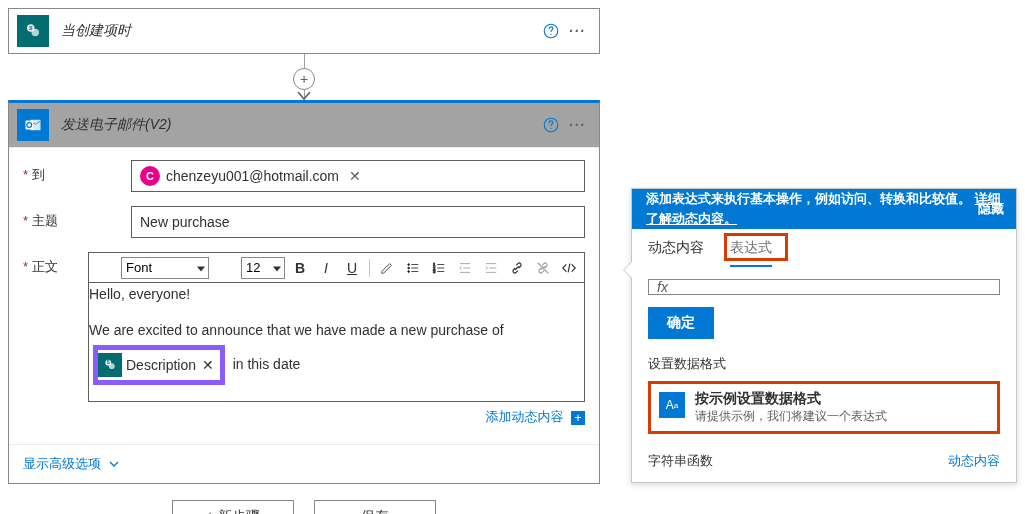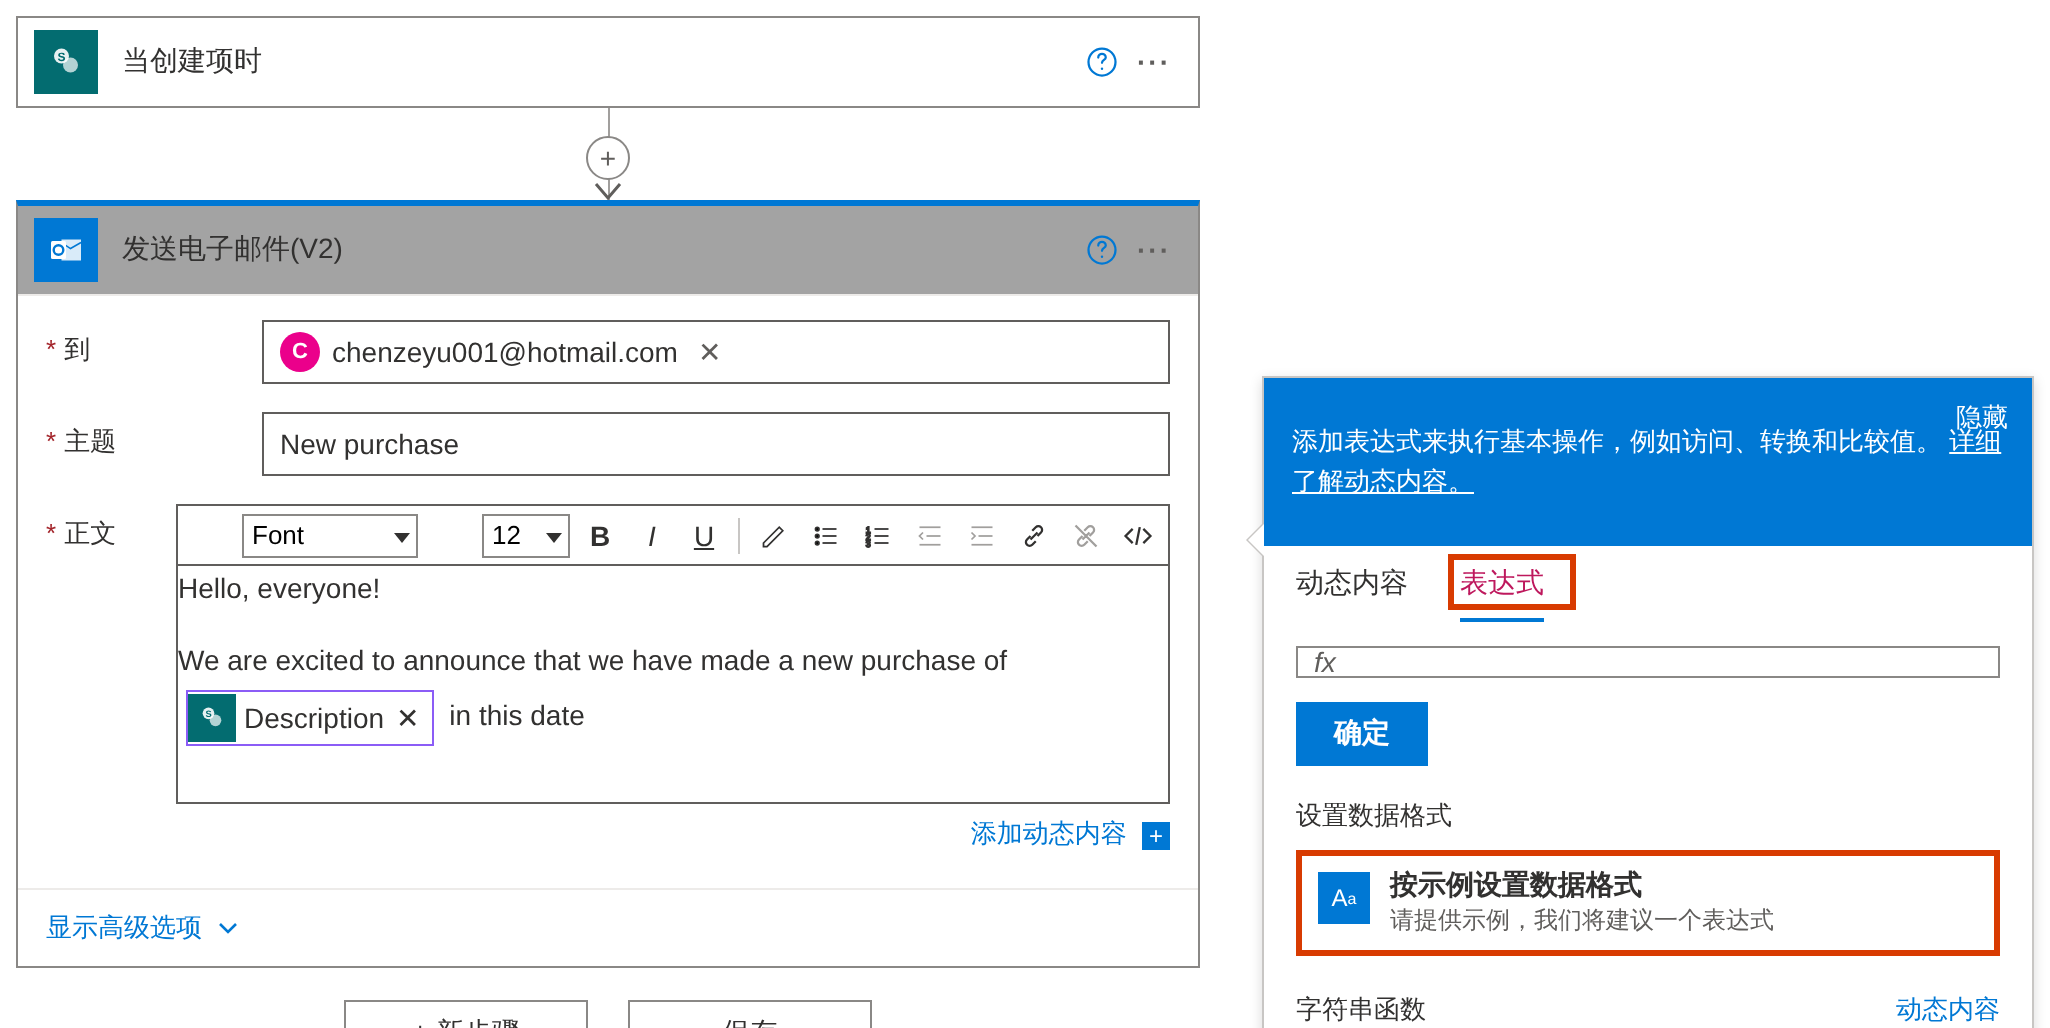--- a/index.html
+++ b/index.html
@@ -1,21 +1,21 @@
 <!DOCTYPE html>
 <html><head>
 <meta charset="utf-8">
 <style>
 :root{--blue:#0078d4;--dark-blue:#005a9e;--bg-blue:#3b6fb6;--teal:#036c70;--hotmail:#eb008b;--gray-border:#8a8886;--light-gray:#edebe9;--text:#323130;--muted:#605e5c;--red:#a4262c;--highlight-red:#d83b01;}
 *{box-sizing:border-box;font-family:"Segoe UI",sans-serif;}
 body{margin:0;background:#fff;color:var(--text);font-size:14px;}
 .canvas{position:relative;width:1025px;height:514px;overflow:hidden;}
 
 .card{width:592px;border:1px solid #8a8886;background:#fff;margin-left:8px;}
-.card-header{display:flex;align-items:center;height:44px;padding:0 8px;}
+.card-header{display:flex;align-items:center;height:44px;padding:0 8px;font-style:italic;}
 .card-icon{width:32px;height:32px;display:flex;align-items:center;justify-content:center;color:#fff;font-size:16px;flex:0 0 32px;}
 .card-title{margin-left:12px;flex:1;font-size:14px;}
 .help{width:24px;height:24px;display:flex;align-items:center;justify-content:center;color:var(--blue);}
 .ellipsis{width:28px;text-align:center;color:#605e5c;letter-spacing:1px;cursor:pointer;}
 .ellipsis::before{content:"···";font-weight:700;}
 
 .trigger{margin-top:8px;}
 .trigger .card-icon{background:var(--teal);}
 
 .connector{position:relative;width:592px;margin-left:8px;height:46px;}
@@ -38,41 +38,41 @@
 
 .editor-wrap{flex:1;}
 .toolbar{display:flex;align-items:center;height:30px;border:1px solid #605e5c;border-bottom:none;padding:0 4px;gap:4px;}
 .tb-select{height:22px;border:1px solid #8a8886;background:#fff;font-size:13px;padding:0 16px 0 4px;appearance:none;position:relative;}
 .tb-wrap{position:relative;display:inline-block;margin-left:28px;}
 .tb-wrap::after{content:"";position:absolute;right:4px;top:50%;transform:translateY(-30%);border-left:4px solid transparent;border-right:4px solid transparent;border-top:5px solid #323130;pointer-events:none;}
 .tb-btn{width:22px;height:22px;display:flex;align-items:center;justify-content:center;font-size:14px;cursor:pointer;color:#323130;}
 .tb-btn.dis{color:#a19f9d;cursor:default;}
 .tb-sep{width:1px;height:18px;background:#c8c6c4;margin:0 2px;}
 .editor{border:1px solid #605e5c;font-size:14px;line-height:22px;color:#323130;min-height:120px;}
-.token{display:inline-flex;align-items:center;background:#fff;border:1px solid #8b5cf6;height:28px;padding-right:6px;margin:0 4px;vertical-align:middle;}
+.token{display:inline-flex;align-items:center;background:#fff;border:5px solid #8b5cf6;height:40px;padding-right:6px;margin:0 4px;vertical-align:middle;}
 .token-icon{width:24px;height:24px;background:var(--teal);color:#fff;display:flex;align-items:center;justify-content:center;margin-right:4px;}
 .token-icon svg{width:14px;height:14px;}
 .token-x{margin-left:6px;font-size:14px;color:#323130;}
 .add-dyn{text-align:right;margin-top:6px;color:var(--blue);font-size:13px;}
 .add-dyn .plus-sq{display:inline-flex;width:14px;height:14px;background:var(--blue);color:#fff;align-items:center;justify-content:center;font-size:12px;margin-left:4px;vertical-align:middle;}
 .show-adv{padding:10px 14px;border-top:1px solid #edebe9;}
 .show-adv a{color:var(--blue);font-size:13px;text-decoration:none;}
 .chev{display:inline-block;margin-left:4px;}
 
 .bottom-actions{position:absolute;left:8px;top:468px;width:592px;display:flex;justify-content:center;gap:20px;}
 .btn-outline{min-width:122px;height:34px;border:1px solid #8a8886;background:#fff;display:flex;align-items:center;justify-content:center;font-size:14px;cursor:pointer;margin-top:32px;}
 
 .flyout{position:absolute;right:8px;top:188px;width:386px;border:1px solid #c8c6c4;background:#fff;box-shadow:0 2px 6px rgba(0,0,0,.15);}
-.flyout-head{background:var(--blue);color:#fff;padding:22px 14px;font-size:13px;line-height:20px;position:relative;}
+.flyout-head{background:var(--blue);color:#fff;padding:0 14px;font-size:13px;line-height:20px;position:relative;font-weight:bold;}
 .flyout-head a{color:#fff;text-decoration:underline;}
 .hide-link{position:absolute;right:12px;top:10px;color:#fff;font-size:13px;cursor:pointer;}
 .flyout-caret{position:absolute;left:-8px;top:72px;width:0;height:0;border-top:9px solid transparent;border-bottom:9px solid transparent;border-right:9px solid #fff;filter:drop-shadow(-1px 0 0 #c8c6c4);}
 .tabs{display:flex;gap:26px;padding:10px 16px 0 16px;font-size:14px;position:relative;}
 .tab{padding-bottom:8px;color:#323130;cursor:pointer;}
-.tab.active{color:#be185d;border-bottom:2px solid var(--blue);}
+.tab.active{color:#737373;border-bottom:2px solid var(--blue);}
 .tabs-hl{position:absolute;left:92px;top:4px;width:64px;height:28px;border:3px solid var(--highlight-red);pointer-events:none;}
 .fx-row{margin:12px 16px 0 16px;border:1px solid #8a8886;height:16px;display:flex;align-items:center;padding:0 8px;font-style:italic;color:#605e5c;font-family:Georgia,serif;}
 .ok-btn{margin:12px 16px 0 16px;height:32px;width:66px;background:var(--blue);color:#fff;display:flex;align-items:center;justify-content:center;font-size:14px;cursor:pointer;border:none;font-weight:bold;}
 .section-title{padding:16px 16px 8px 16px;font-size:13px;color:#323130;}
 .example-row{margin:0 16px 10px 16px;border:3px solid var(--highlight-red);padding:6px 8px;display:flex;align-items:flex-start;gap:10px;cursor:pointer;}
 .ex-icon{width:26px;height:26px;background:var(--blue);color:#fff;display:flex;align-items:center;justify-content:center;font-size:12px;flex:0 0 26px;margin-top:2px;}
 .ex-text .t1{font-size:14px;font-weight:600;}
 .ex-text .t2{font-size:12px;color:#605e5c;}
 .footer-row{display:flex;justify-content:space-between;padding:8px 16px 12px 16px;font-size:13px;color:#323130;}
 .footer-row .more{color:var(--blue);cursor:pointer;}

